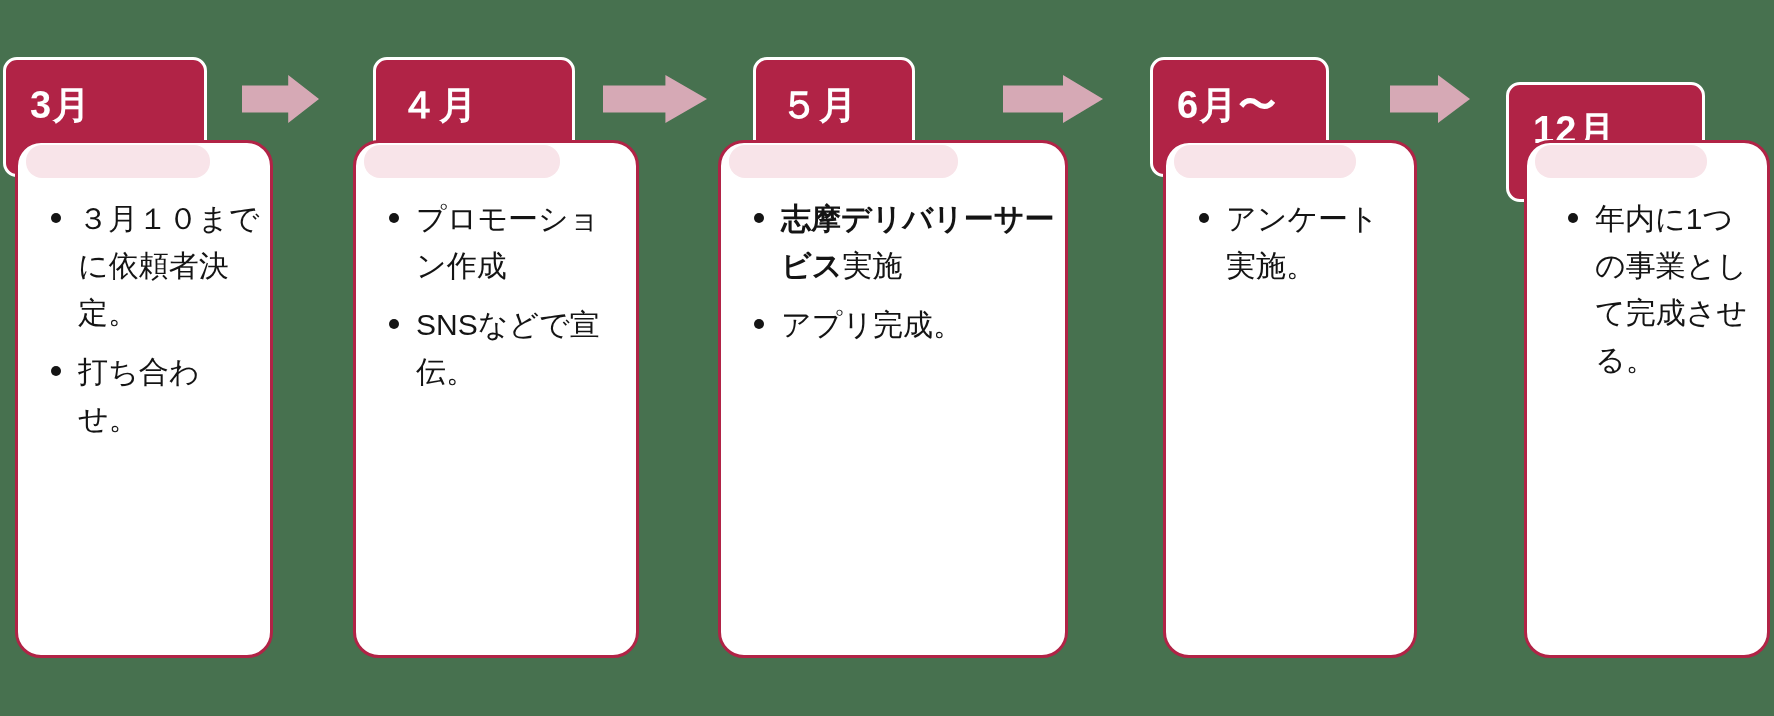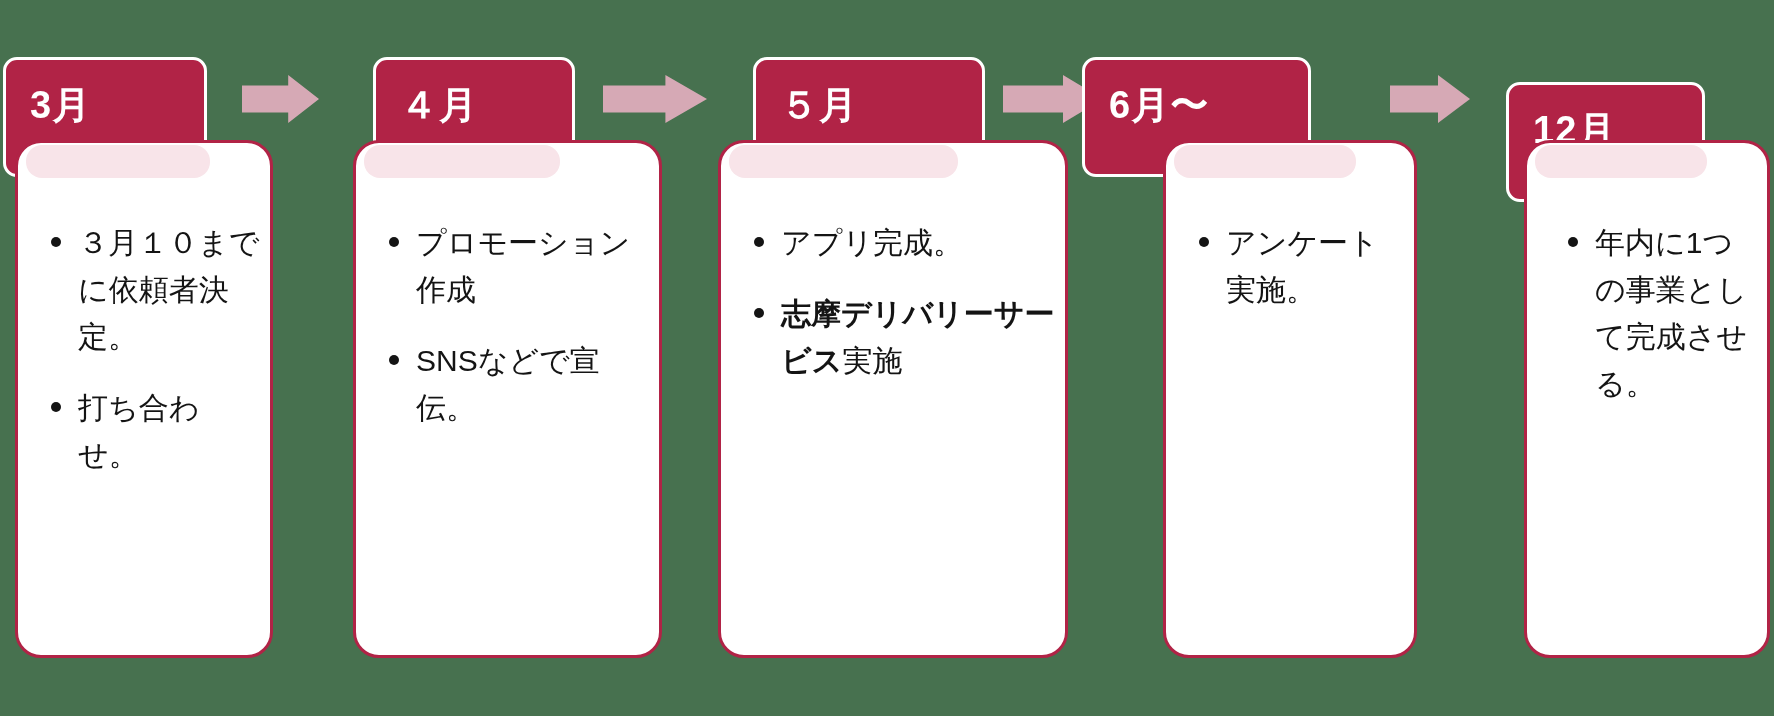--- a/index.html
+++ b/index.html
@@ -53,47 +53,46 @@
     z-index: 3;
   }
   
   .bullet {
     position: relative;
     padding-left: 32px;
     margin-bottom: 12px;
     font-size: 30px;
     line-height: 47px;
     color: #141414;
-    margin-top: 24px;
   }
   .bullet::before {
     content: "";
     position: absolute;
     left: 5px;
     top: 18px;
     width: 10px;
     height: 10px;
     border-radius: 50%;
     background: #141414;
   }
   .bold-seg { font-weight: 700; }
   
   .s1 .step-header { left: 3px;    width: 204px; }
   .s1 .step-body   { left: 15px;   width: 258px; }
   .s1 .band        { width: 184px; }
 
   .s2 .step-header { left: 373px;  width: 202px; }
-  .s2 .step-body   { left: 353px;  width: 309px; }
+  .s2 .step-body   { left: 353px;  width: 286px; }
   .s2 .band        { width: 196px; }
 
-  .s3 .step-header { left: 753px;  width: 232px; }
+  .s3 .step-header { left: 753px;  width: 162px; }
   .s3 .step-body   { left: 718px;  width: 350px; }
   .s3 .band        { width: 229px; }
 
-  .s4 .step-header { left: 1082px; width: 229px; }
+  .s4 .step-header { left: 1150px; width: 179px; }
   .s4 .step-body   { left: 1163px; width: 254px; }
   .s4 .band        { width: 182px; }
 
   .s5 .step-header { left: 1506px; width: 199px; margin-top: 25px; }
   .s5 .step-body   { left: 1524px; width: 246px; padding-left: 36px; }
   .s5 .band        { width: 172px; }
 
   
   .arrow {
     position: absolute;
@@ -138,22 +137,22 @@
   </div>
 
   <div class="arrow a2"></div>
 
   <div class="step s3">
     <div class="step-header">
       <span class="step-title">５月</span>
     </div>
     <div class="step-body">
       <div class="band"></div>
+      <div class="bullet"><span class="bold-seg">志摩デリバリーサービス</span><span>実施</span></div>
       <div class="bullet">アプリ完成。</div>
-      <div class="bullet"><span class="bold-seg">志摩デリバリーサービス</span><span>実施</span></div>
     </div>
   </div>
 
   <div class="arrow a3"></div>
 
   <div class="step s4">
     <div class="step-header">
       <span class="step-title">6月〜</span>
     </div>
     <div class="step-body">

